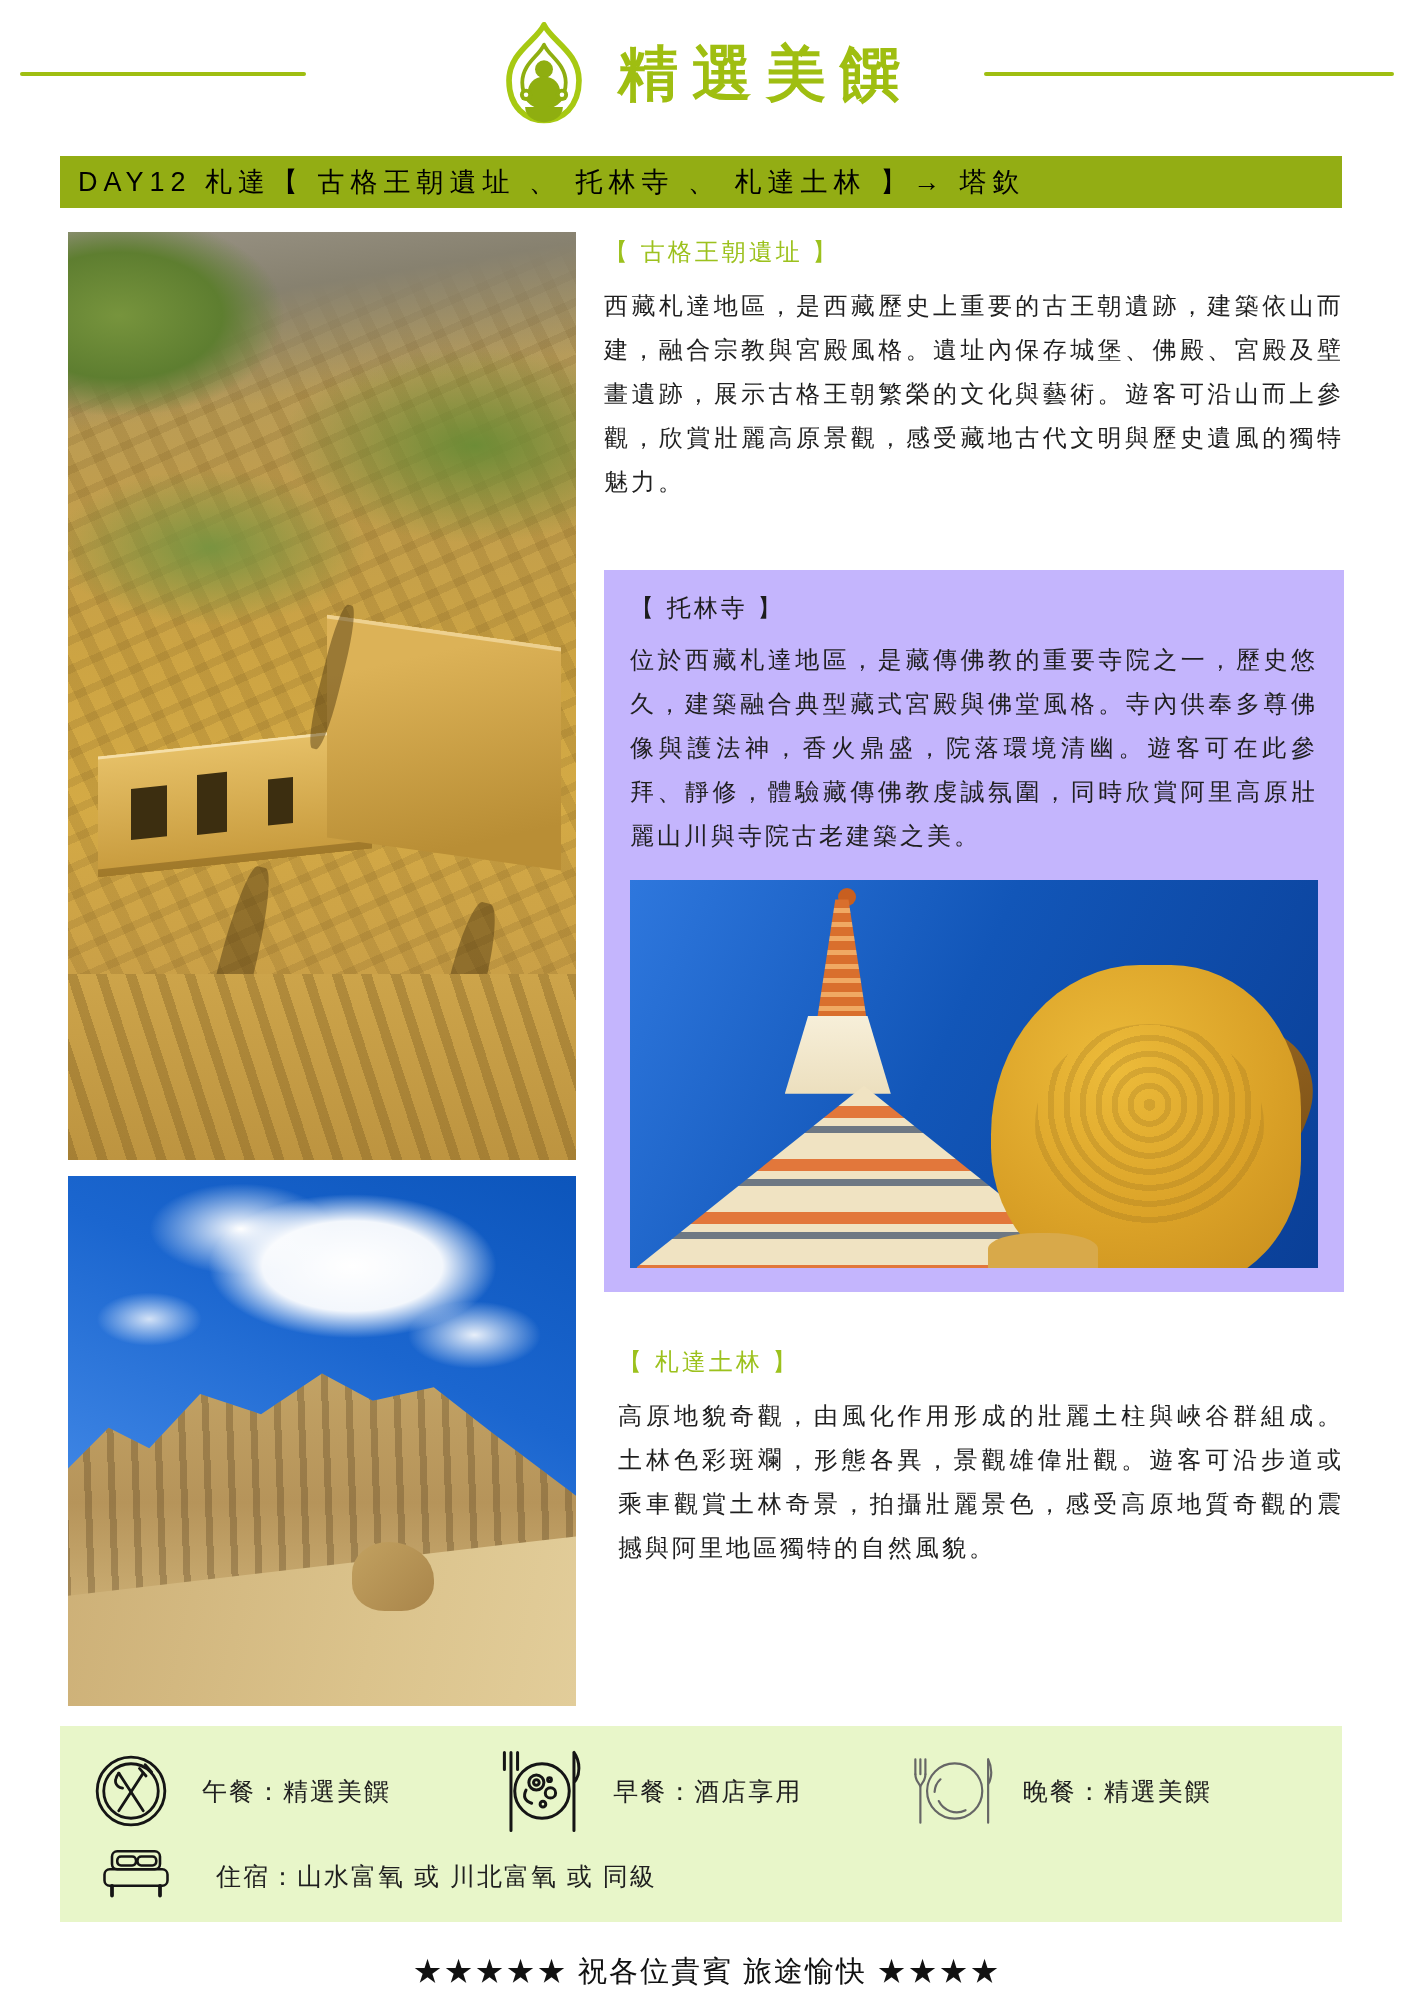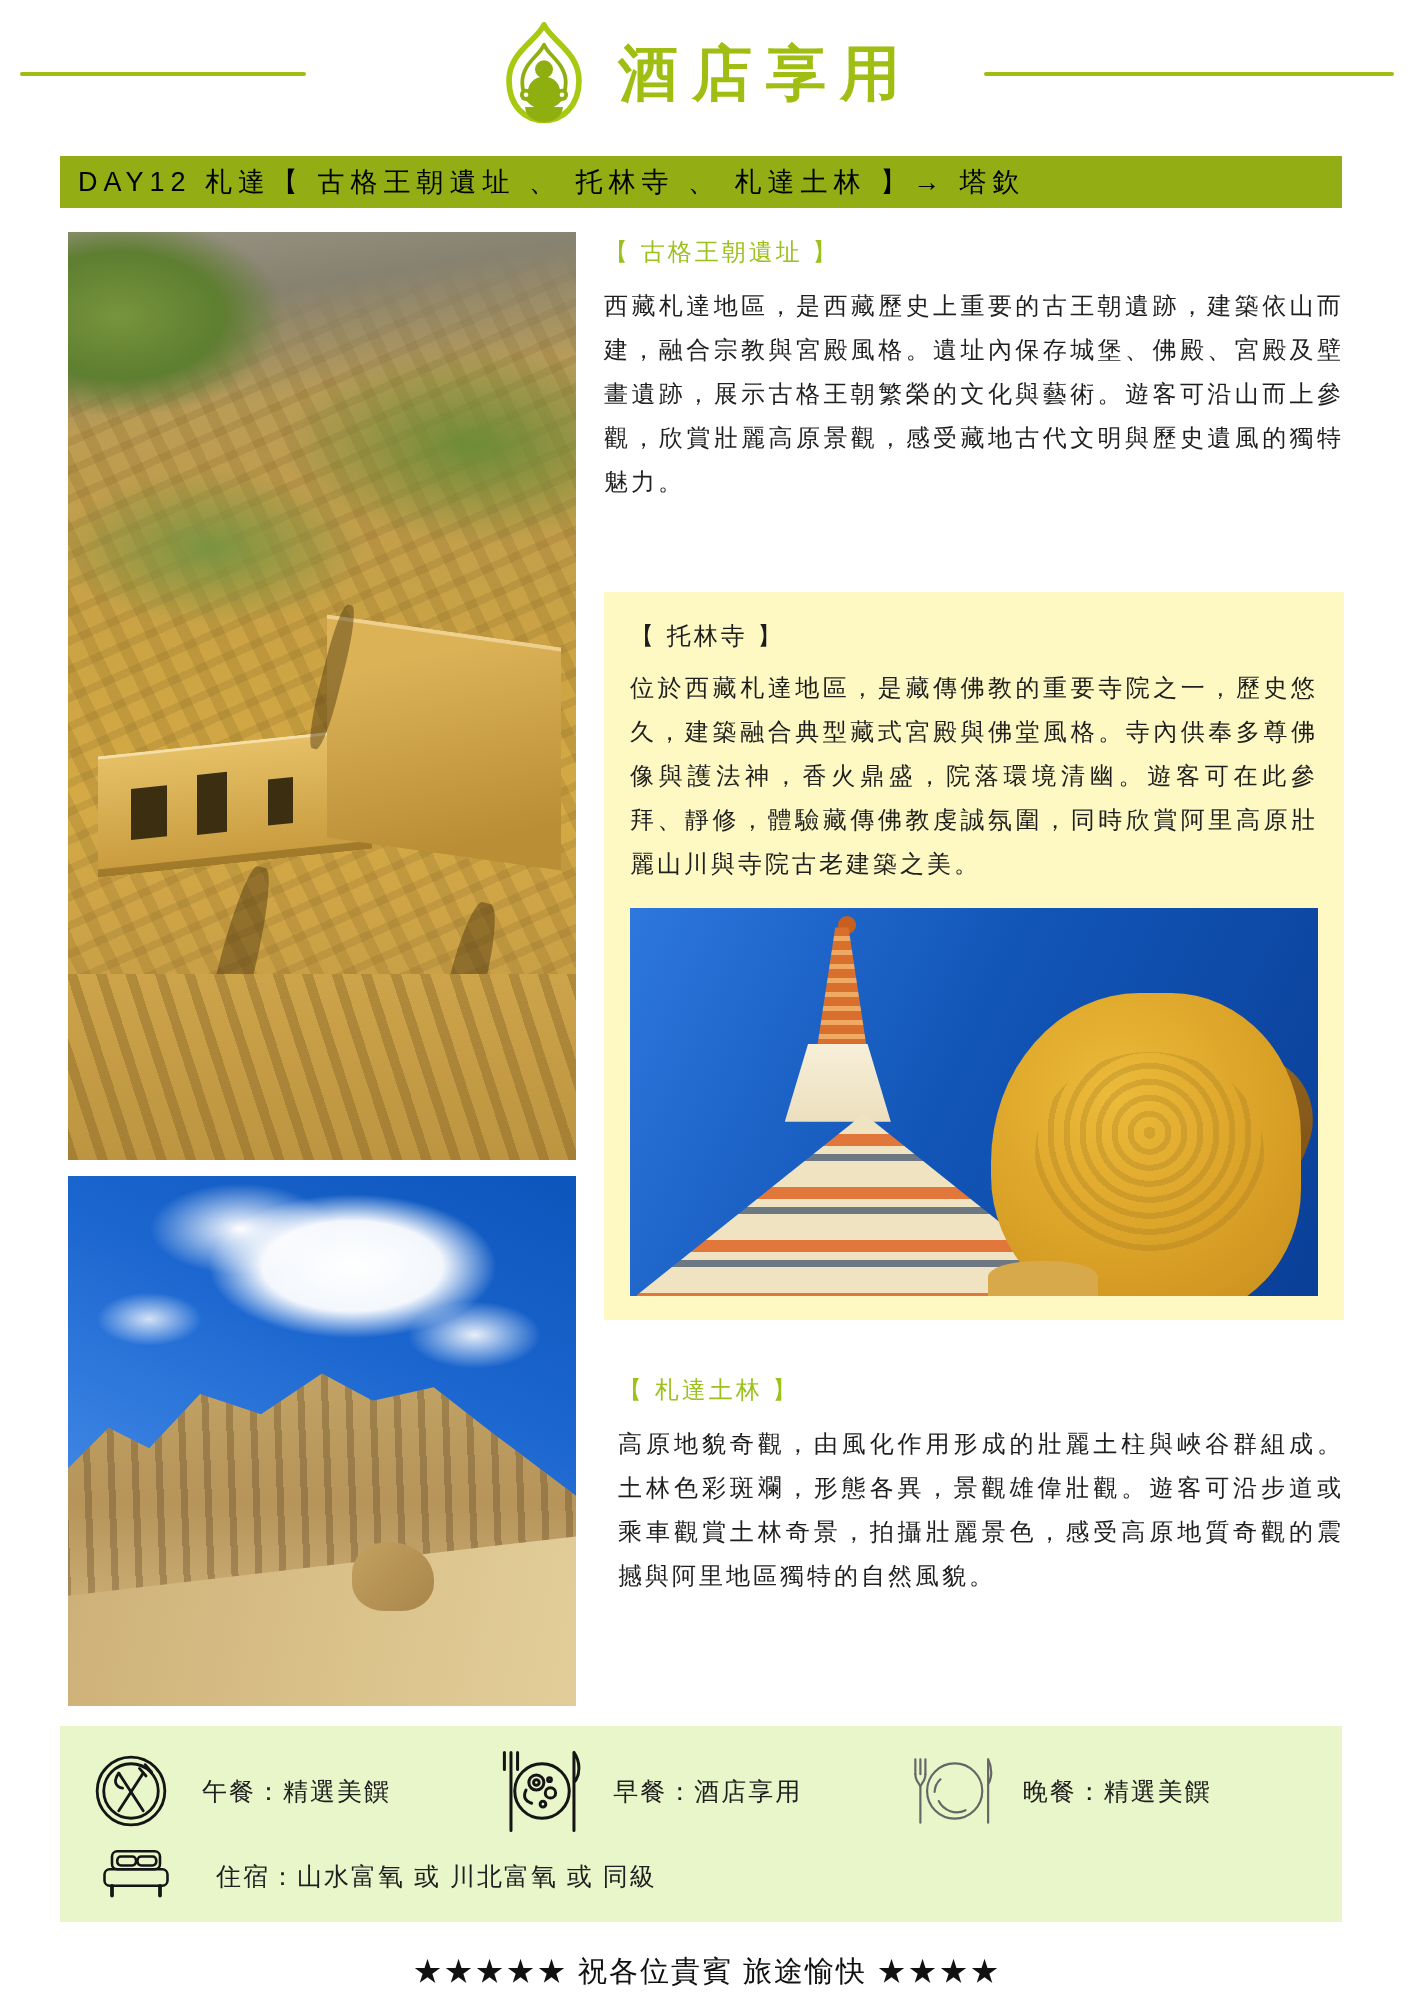--- a/index.html
+++ b/index.html
@@ -31,21 +31,21 @@
 
   
   .content{ display:flex; gap:28px; margin:24px 70px 0 68px; }
   .leftcol{ width:508px; flex:none; }
   .rightcol{ flex:1; min-width:0; }
 
   .sec-title{ font-size:24px; font-weight:normal; color:#9cc11d; letter-spacing:3px; margin-bottom:16px; }
   .body-p{ font-size:24px; line-height:44px; letter-spacing:3px; color:#1f1f1f; text-align:justify; }
 
   .sec-guge{ padding-top:4px; }
-  .greenbox{ margin-top:88px; background:#fef9c3; padding:28px 26px 24px 26px; }
+  .greenbox{ margin-top:66px; background:#c4b5fd; padding:22px 26px 24px 26px; }
   .greenbox .sec-title{ color:#1c1c1c; margin-bottom:14px; }
   .sec-tulin{ margin-top:54px;margin-left:14px; }
 
   
   .photo{ position:relative; overflow:hidden; }
   .photo-guge{
     width:508px; height:928px;
     background:
       radial-gradient(230px 140px at 10% 9%,  #77943d 0%, #5e7e30 45%, rgba(94,126,48,0) 72%),
       radial-gradient(300px 150px at 80% 23%, #6d8c36 0%, rgba(109,140,54,0) 65%),
@@ -151,21 +151,21 @@
         <path d="M50 24 C45 36 27 44 27 64 C27 80 37 90 50 90 C63 90 73 80 73 64 C73 44 55 36 50 24 Z" fill="none" stroke="#8fae10" stroke-width="4" stroke-linejoin="round"></path>
         <circle cx="50" cy="50" r="9.5" fill="#8fae10"></circle>
         <path d="M50 58 C61 58 67 66 67 74 L67 79 C67 86 60 90 50 90 C40 90 33 86 33 79 L33 74 C33 66 39 58 50 58 Z" fill="#8fae10"></path>
         <circle cx="31" cy="77" r="6.5" fill="#8fae10"></circle>
           <circle cx="31" cy="77" r="2.4" fill="#ffffff"></circle>
         <circle cx="69" cy="77" r="6.5" fill="#8fae10"></circle>
           <circle cx="69" cy="77" r="2.4" fill="#ffffff"></circle>
         <path d="M30 90 C30 100 40 106 50 106 C60 106 70 100 70 90 Z" fill="#8fae10"></path>
       </svg>
     </span>
-    <h1 class="hdr-title">酒店享用</h1>
+    <h1 class="hdr-title">精選美饌</h1>
     <div class="hline r"></div>
   </header>
 
   <div class="banner">
     <span>DAY12 札達【 古格王朝遺址 、 托林寺 、 札達土林 】→ 塔欽</span>
   </div>
 
   <main class="content">
 
     <div class="leftcol">

